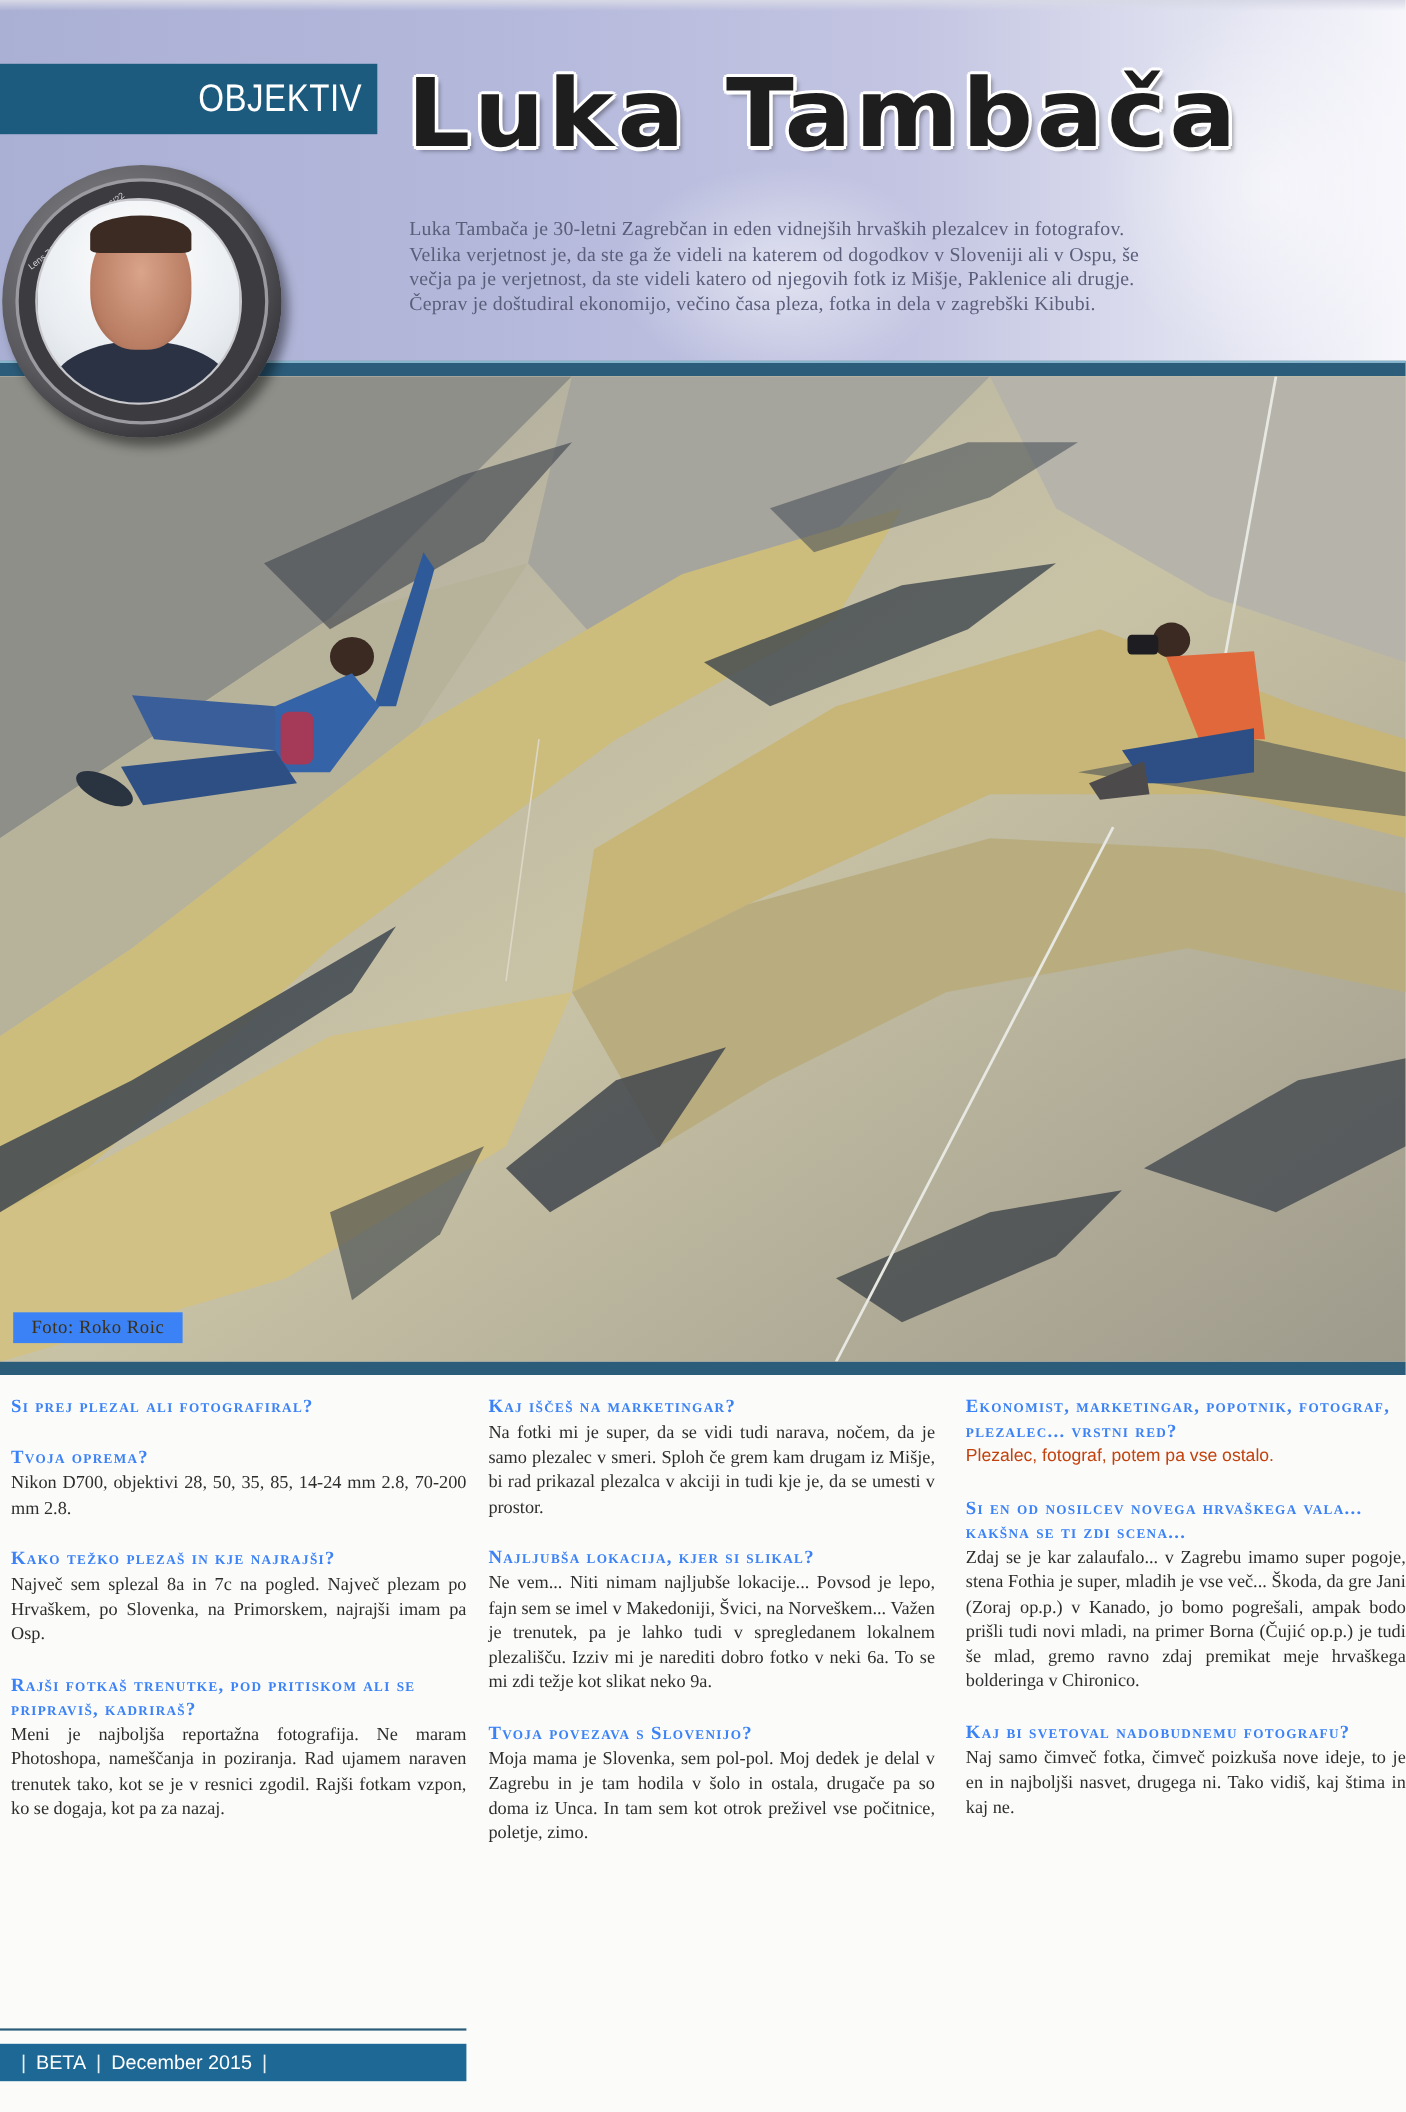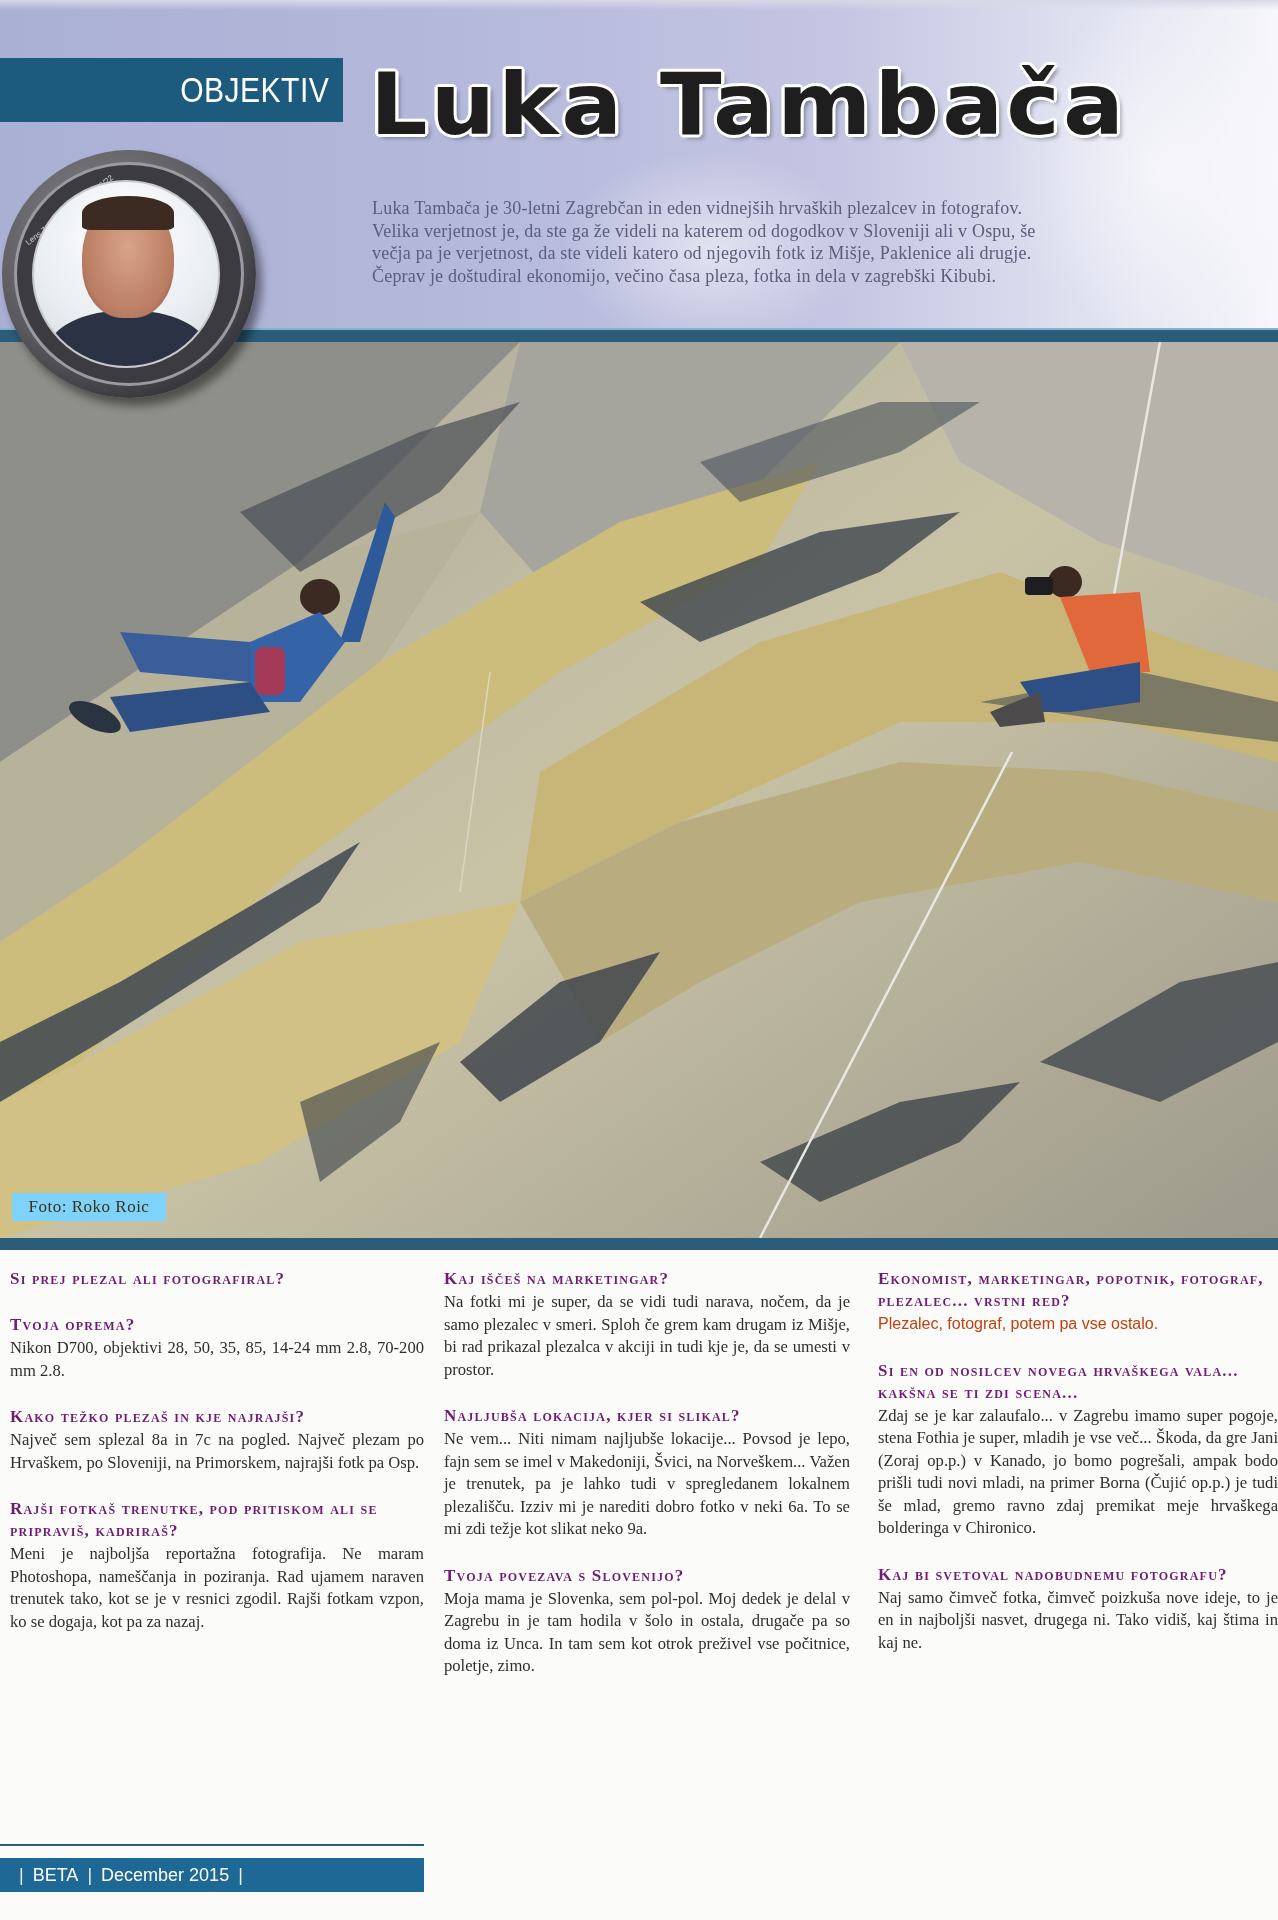--- a/index.html
+++ b/index.html
@@ -82,37 +82,37 @@
     }
 
     
     .photo {
       position: absolute; left: 0; top: 342px; width: 1278px; height: 896px; overflow: hidden;
       background: #b9b4a2;
     }
     .photo svg { position: absolute; left: 0; top: 0; }
     .photo-credit {
       position: absolute; left: 12px; top: 1193px; width: 154px; height: 28px;
-      background: #7dd3fc; display: flex; align-items: center; justify-content: center; z-index: 3;
+      background: #3b82f6; display: flex; align-items: center; justify-content: center; z-index: 3;
     }
     .photo-credit span { font-size: 17px; color: #3c3016; letter-spacing: 0.5px; }
     .photo-bar {
       position: absolute; left: 0; top: 1238px; width: 1278px; height: 12px; background: #2b5c7a;
     }
 
     
     .columns { position: absolute; left: 0; top: 1250px; width: 1278px; height: 600px; }
     .col { position: absolute; top: 18px; }
     .col-1 { left: 10px; width: 414px; }
     .col-2 { left: 444px; width: 406px; }
     .col-3 { left: 878px; width: 400px; overflow: hidden; }
     .qa { margin-bottom: 24px; }
     .q {
       font-family: "Liberation Serif", "DejaVu Serif", serif; font-weight: bold;
-      font-variant: small-caps; color: #701a75; font-size: 17px; line-height: 22px; letter-spacing: 1.2px;
+      font-variant: small-caps; color: #3b82f6; font-size: 17px; line-height: 22px; letter-spacing: 1.2px;
       text-transform: none;
     }
     .a {
       font-size: 16.6px; line-height: 22.5px; color: #2e2e2e; text-align: justify; margin-top: 1px;
     }
     .col-3 .a.sans { font-family: "Liberation Sans", sans-serif; font-size: 16px; color: #c2410c; }
 
     
     .footer-rule { position: absolute; left: 0; top: 1844px; width: 424px; height: 2px; background: #2b5c7a; }
     .footer-band {
@@ -217,21 +217,21 @@
   <div class="col col-1">
     <div class="qa">
       <div class="q">Si prej plezal ali fotografiral?</div>
     </div>
     <div class="qa">
       <div class="q">Tvoja oprema?</div>
       <div class="a">Nikon D700, objektivi 28, 50, 35, 85, 14-24 mm 2.8, 70-200 mm 2.8.</div>
     </div>
     <div class="qa">
       <div class="q">Kako težko plezaš in kje najrajši?</div>
-      <div class="a">Največ sem splezal 8a in 7c na pogled. Največ plezam po Hrvaškem, po Sloveniji, na Primorskem, najrajši fotk pa Osp.</div>
+      <div class="a">Največ sem splezal 8a in 7c na pogled. Največ plezam po Hrvaškem, po Slovenka, na Primorskem, najrajši imam pa Osp.</div>
     </div>
     <div class="qa">
       <div class="q">Rajši fotkaš trenutke, pod pritiskom ali se pripraviš, kadriraš?</div>
       <div class="a">Meni je najboljša reportažna fotografija. Ne maram Photoshopa, nameščanja in poziranja. Rad ujamem naraven trenutek tako, kot se je v resnici zgodil. Rajši fotkam vzpon, ko se dogaja, kot pa za nazaj.</div>
     </div>
   </div>
 
   <div class="col col-2">
     <div class="qa">
       <div class="q">Kaj iščeš na marketingar?</div>

